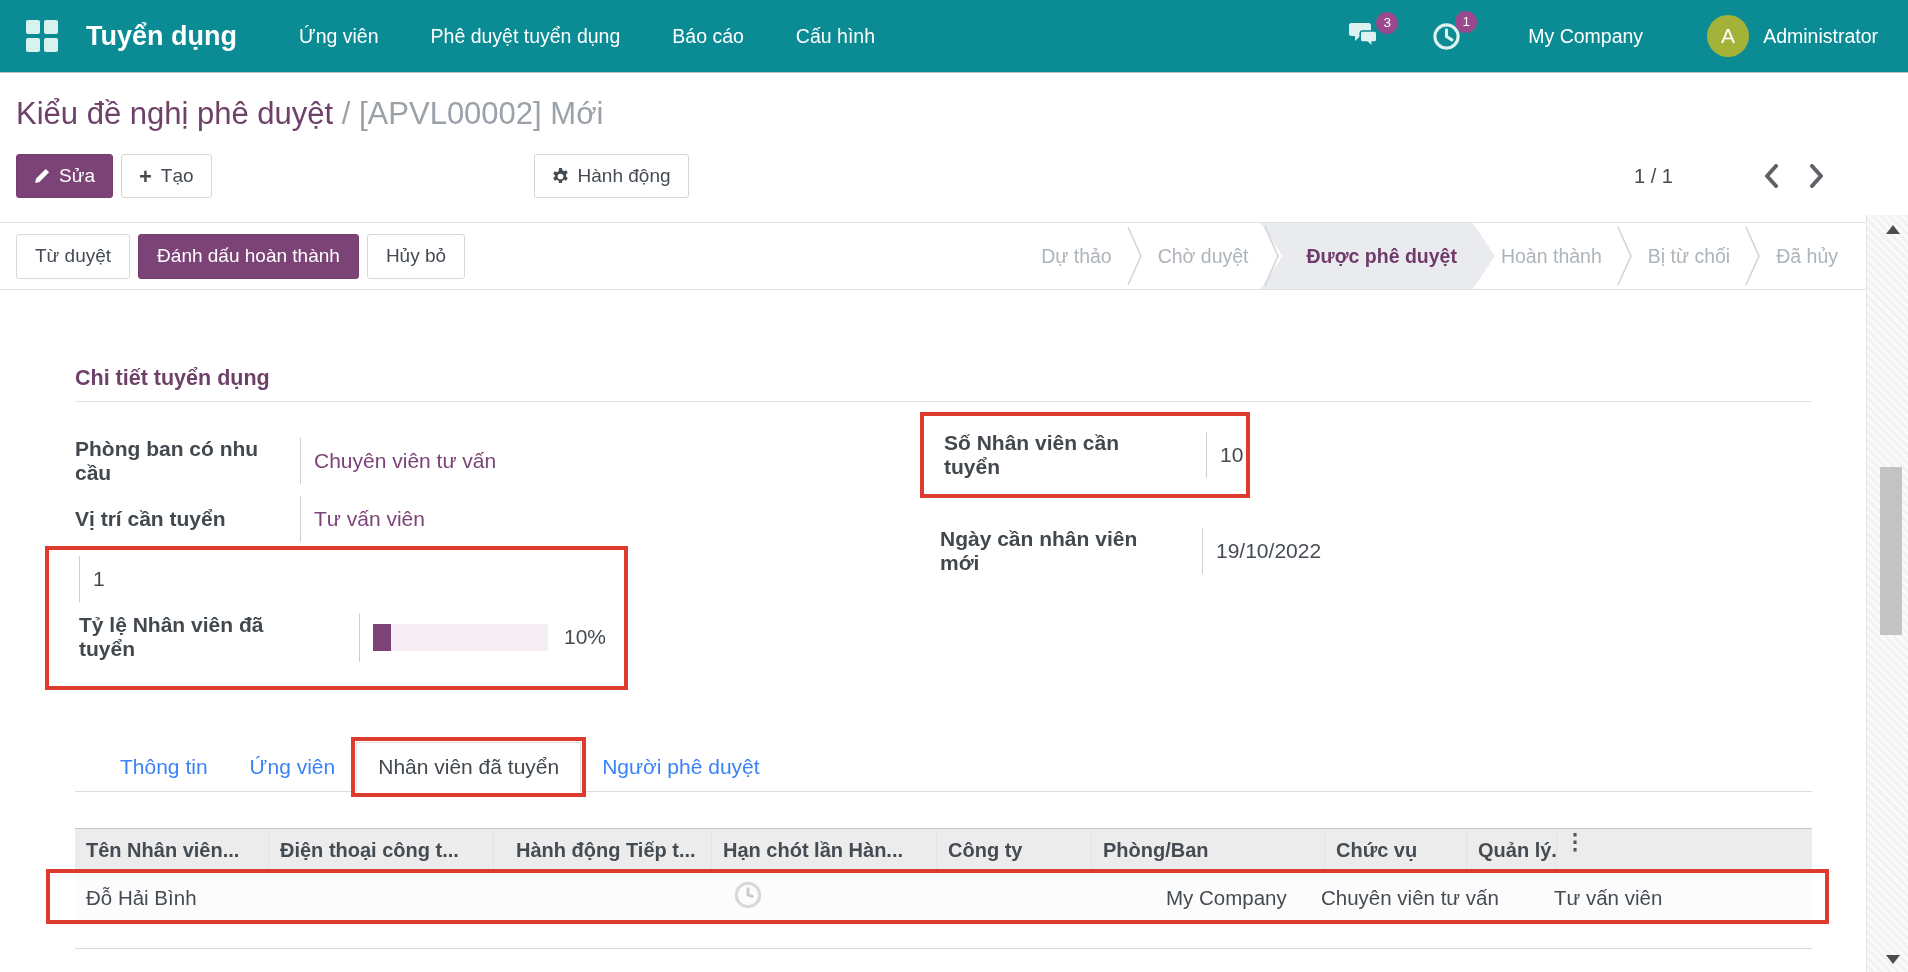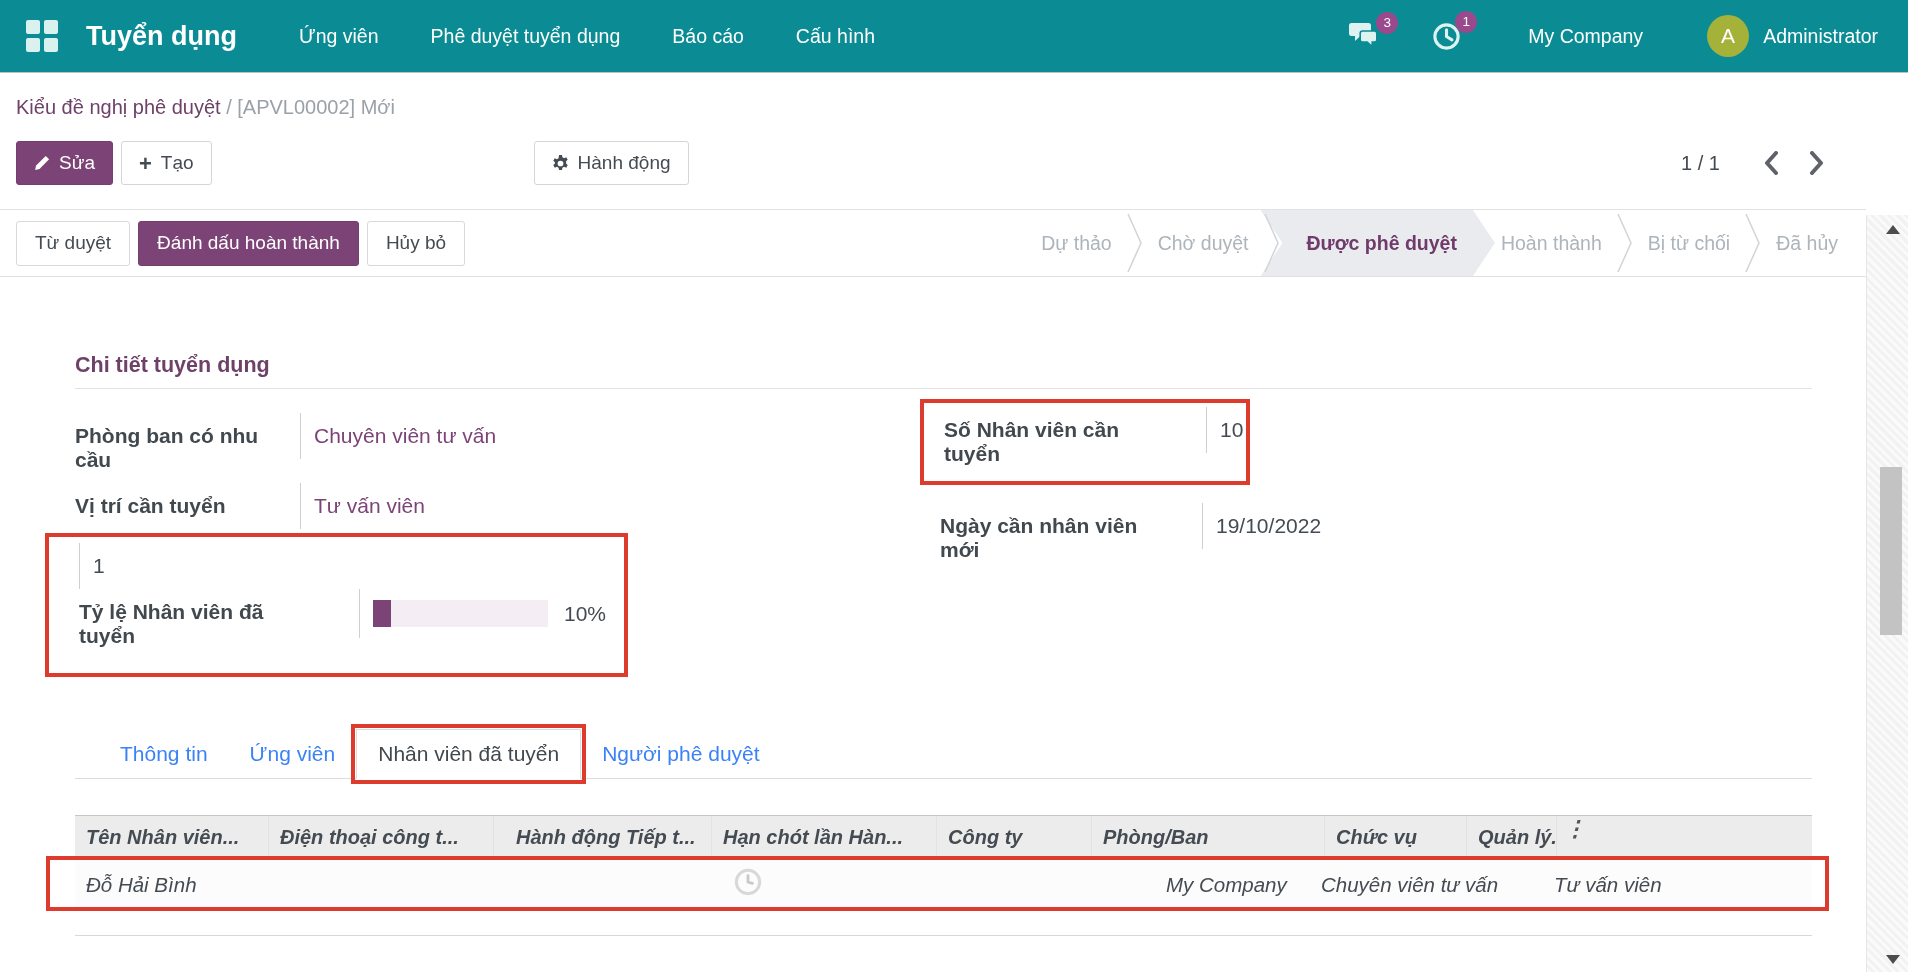--- a/index.html
+++ b/index.html
@@ -22,31 +22,31 @@
   .company-name { margin-left:66px; font-size:19.5px; cursor:pointer;}
   .avatar { width:42px; height:42px; border-radius:50%; background:#a4b239; color:#fff;
             display:flex; align-items:center; justify-content:center; font-size:21px; margin-left:64px;}
   .user-name { margin-left:14px; font-size:19.5px; cursor:pointer;}
 
   
   .content { width:1866px; }
 
   
   .ctrl { padding:24px 30px 24px 16px; }
-  .breadcrumb { font-size:20px; }
+  .breadcrumb { font-size:31px; }
   .bc-link { color:#6e4168; cursor:pointer; }
   .bc-muted { color:#9aa1a8; }
   .btn-row { display:flex; align-items:center; margin-top:22px; }
   .btn { font-size:19px; padding:10px 17px; border:1px solid #d5d5d5; background:#fff;
          border-radius:3px; display:inline-flex; align-items:center; gap:9px; color:#454b52; cursor:pointer; white-space:nowrap;}
   .btn-primary { background:#7c4377; border-color:#73406e; color:#fff; }
   .btn-create { margin-left:8px; }
   .btn-action { margin-left:322px; }
   .plus-glyph { font-weight:bold; font-size:22px; line-height:17px; }
-  .pager { margin-left:auto; display:flex; align-items:center; font-size:20px; }
+  .pager { margin-left:auto; display:flex; align-items:center; font-size:20px;gap:47px; }
   .pager-arrows { display:flex; gap:30px; margin-left:44px; margin-right:12px;}
   .pager-arrows svg { cursor:pointer; }
 
   
   .statusbar { height:68px; border-top:1px solid #e2e2e2; border-bottom:1px solid #e0e0e0;
                display:flex; align-items:center; padding-left:16px; }
   .sb-btn { font-size:19px; height:45px; padding:0 18px; margin-right:8px; border:1px solid #d9d9d9;
             background:#fff; border-radius:3px; color:#454b52; cursor:pointer;}
   .sb-btn.primary { background:#7c4377; border-color:#73406e; color:#fff; }
   .pipeline { margin-left:auto; display:flex; align-items:stretch; height:100%; padding-right:14px; }
@@ -56,21 +56,21 @@
       padding:0 38px 0 46px; margin:0 -8px 0 -20px; z-index:1;
       clip-path:polygon(0 0, calc(100% - 22px) 0, 100% 50%, calc(100% - 22px) 100%, 0 100%, 22px 50%); }
 
   
   .sheet { padding:76px 54px 0 75px; position:relative; }
   .section-title { color:#6e4168; font-weight:bold; font-size:21.5px; }
   .sheet hr { border:none; border-top:1px solid #e3e3e3; margin-top:10px; }
   .fields { display:flex; align-items:flex-start; margin-top:24px; }
   .col-left { width:770px; }
   .col-right { width:760px; margin-left:95px; margin-top:-14px; }
-  .frow { display:flex; align-items:flex-start; }
+  .frow { display:flex; align-items:center; }
   .flabel { font-weight:bold; font-size:21px; color:#41484e; padding:11px 10px 11px 0; flex-shrink:0;}
   .fval { border-left:1px solid #cfcfcf; padding:11px 0 11px 13px; font-size:21px; flex-grow:1;}
   .col-left .g1 .flabel { width:225px; }
   .flink { color:#7c4377; cursor:pointer; }
   .redbox-left { border:4px solid #dd3b2e; margin-left:-30px; padding:6px 0 14px 30px;
                  width:583px; margin-top:4px; }
   .redbox-left .flabel { width:280px; padding-right:42px; }
   .redbox-right { border:4px solid #dd3b2e; margin-left:-20px; padding:4px 0 4px 20px; width:330px; }
   .col-right .flabel { width:262px; padding-right:56px; }
   .col-right .after-box { margin-top:18px; }
@@ -78,21 +78,21 @@
   .progress .fill { position:absolute; left:0; top:0; bottom:0; background:#7c4377; }
   .pct { margin-left:16px; font-size:21px; vertical-align:middle;}
 
   
   .tabbar { display:flex; margin-top:52px; border-bottom:1px solid #ddd; padding-left:24px; align-items:flex-end;}
   .tab { font-size:21px; color:#3b82f6; padding:12px 21px; cursor:pointer; white-space:nowrap;}
   .tab.active { color:#41484e; background:#fff; border:1px solid #ddd; border-bottom:1px solid #fff;
                 margin-bottom:-1px; outline:4px solid #dd3b2e; outline-offset:1px; }
 
   
-  .olist { margin-top:36px; border-top:1px solid #c6c6c6;font-style:italic; }
+  .olist { margin-top:36px; border-top:1px solid #c6c6c6; }
   .lhead { display:flex; background:#ececec; border-bottom:1px solid #d0d0d0; }
   .lh { font-weight:bold; font-size:20px; padding:10px 11px; white-space:nowrap; overflow:hidden;
         border-left:1px solid #e2e2e2; cursor:pointer; flex-shrink:0;}
   .lh:first-child { border-left:none; }
   .lrow { display:flex; position:relative; background:#fcfcfc; border-bottom:1px solid #e8e8e8;
           height:50px; align-items:center; cursor:pointer;}
   .lc { font-size:20.5px; padding:0 11px; white-space:nowrap; overflow:hidden; flex-shrink:0;}
   .c1{width:193px;} .c2{width:225px;} .c3{width:219px;} .c4{width:218px; padding-left:22px;}
   .c5{width:225px;} .c6{width:155px;} .c7{width:233px;} .c8{width:142px;} .c9{width:90px;}
   .c10{width:37px; text-align:center; padding:0 4px; font-size:22px; color:#555; overflow:visible;}

